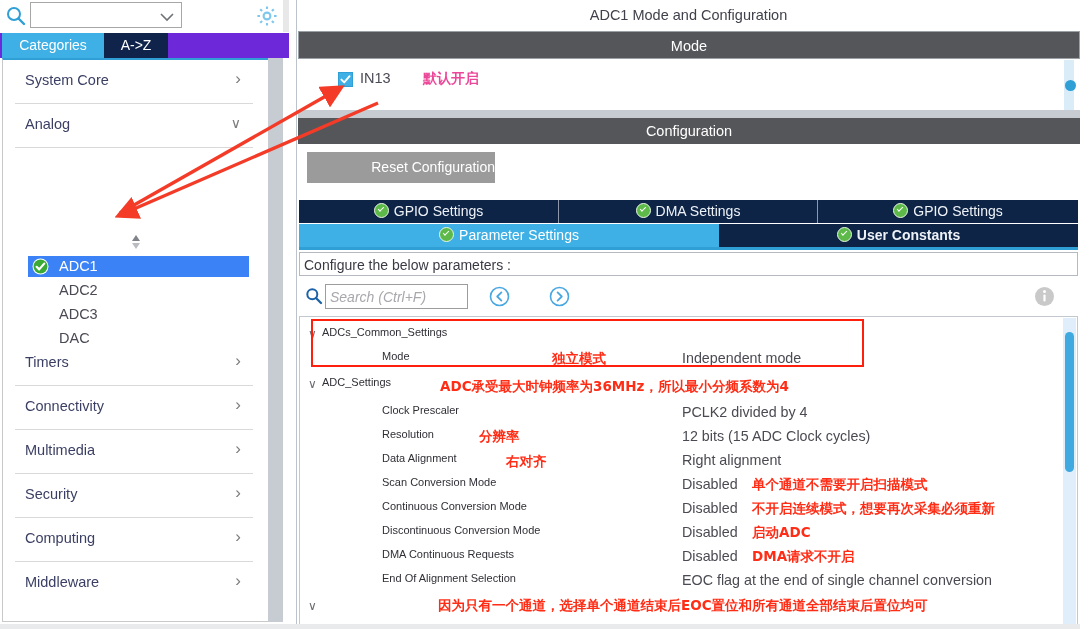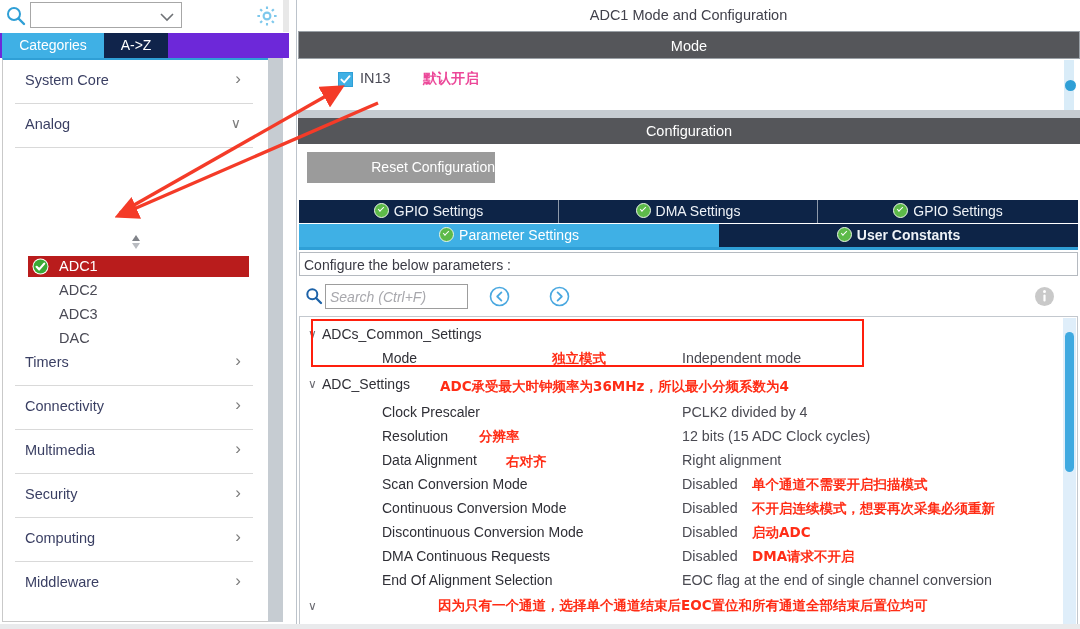--- a/index.html
+++ b/index.html
@@ -30,21 +30,21 @@
     background:#ffffff;border:1px solid #c9c9c9;border-top:2px solid #2f9fd6;box-sizing:border-box;}
   #tree-inner{position:absolute;left:0;top:0;width:262px;height:100%;overflow:hidden;}
   .grp{position:absolute;left:0;width:262px;height:44px;}
   .grp .lbl{position:absolute;left:22px;top:12px;font-size:14.5px;color:#3a3f63;}
   .grp .chev{position:absolute;right:24px;top:9px;color:#7d7d7d;font-size:17px;}
   .grp .rule{position:absolute;left:12px;right:12px;bottom:0;height:1px;background:#d9d9d9;}
 
   #sorter{position:absolute;left:118px;top:172px;width:30px;height:20px;}
   .ip-item{position:absolute;left:25px;width:221px;height:21px;line-height:21px;
     font-size:14.5px;color:#4a4a55;padding-left:31px;box-sizing:border-box;}
-  .ip-item.sel{background:#b91c1c;color:#ffffff;padding-left:31px;}
+  .ip-item.sel{background:#3b82f6;color:#ffffff;padding-left:31px;}
   .ip-item .okdot{position:absolute;left:4px;top:2px;width:17px;height:17px;}
 
   #left-scrollbar{position:absolute;right:2px;top:2px;width:11px;bottom:2px;background:#f2f4f6;}
   #left-thumb{position:absolute;left:1px;top:4px;width:9px;height:512px;background:#3fa9e0;border-radius:5px;}
   #left-gutter{position:absolute;left:268px;top:58px;width:15px;height:564px;background:#c6ccd2;}
 
   
   #right-panel{position:absolute;left:296px;top:0;width:784px;height:629px;background:#ffffff;
     border-left:1px solid #bcc3cb;box-sizing:border-box;}
   #mode-title{position:absolute;left:0;top:0;width:783px;height:30px;line-height:30px;
@@ -90,21 +90,21 @@
     padding-left:4px;font-size:14px;font-style:italic;color:#a8a8ad;background:#fff;
     border:1px solid #9d9d9d;box-sizing:border-box;}
   #nav-prev{position:absolute;left:190px;top:6px;width:21px;height:21px;}
   #nav-next{position:absolute;left:250px;top:6px;width:21px;height:21px;}
   #info-icon{position:absolute;left:735px;top:6px;width:21px;height:21px;}
 
   #param-area{position:absolute;left:2px;top:316px;width:779px;height:310px;background:#ffffff;
     border:1px solid #c3c8ce;box-sizing:border-box;overflow:hidden;}
   .prow{position:absolute;left:0;width:745px;height:24px;}
   .prow .twisty{position:absolute;left:8px;top:4px;font-size:12px;color:#6b6b72;}
-  .prow .pname{position:absolute;top:3px;font-size:14px;color:#2f2f36;}
+  .prow .pname{position:absolute;top:3px;font-size:11px;color:#2f2f36;}
   .prow.grouphdr .pname{left:22px;}
   .prow.child .pname{left:82px;}
   .prow .pval{position:absolute;left:382px;top:3px;font-size:14.3px;color:#4a4a52;}
   .ann{position:absolute;color:#ff2d16;font-size:13.5px;font-weight:bold;white-space:nowrap;
     font-family:"DejaVu Sans",sans-serif;}
 
   #red-box{position:absolute;left:11px;top:2px;width:553px;height:48px;
     border:2px solid #ff1f0d;box-sizing:border-box;pointer-events:none;}
 
   #param-scroll{position:absolute;right:1px;top:1px;width:13px;bottom:1px;background:#dfeefa;}

